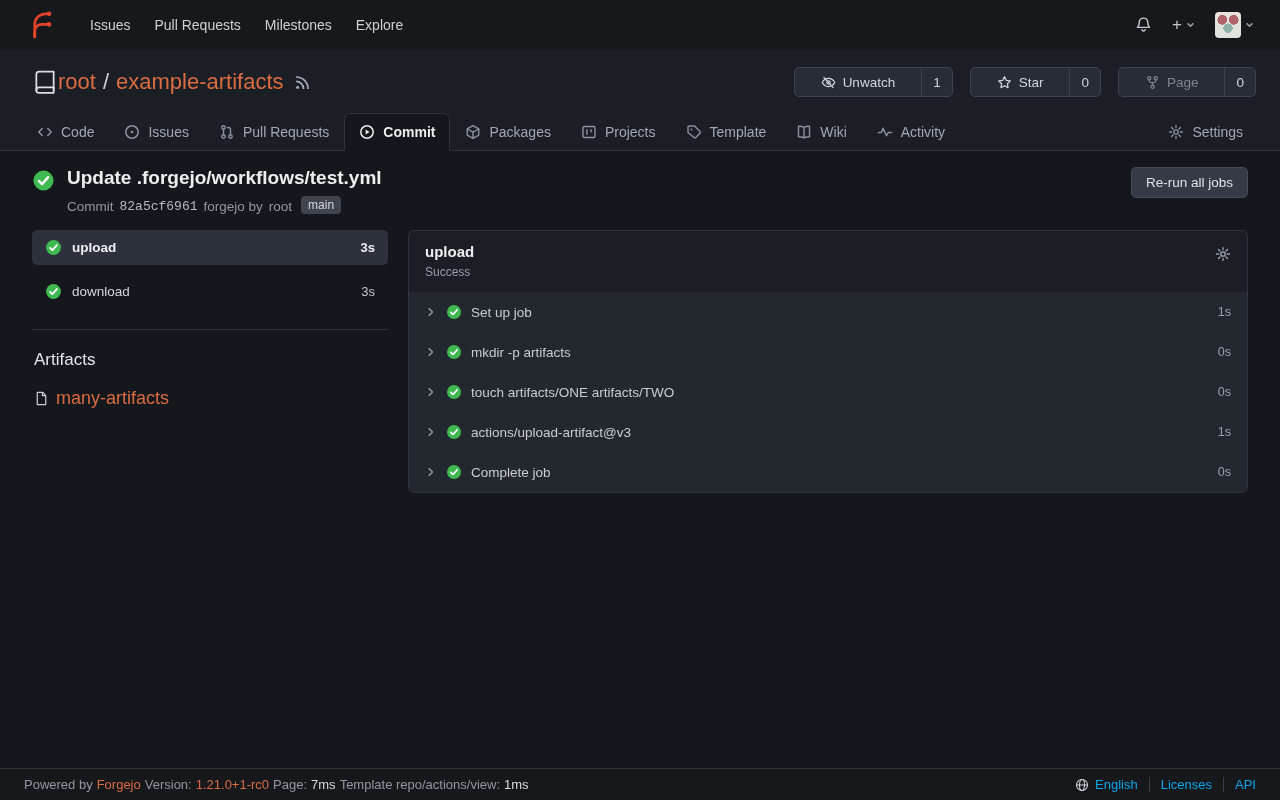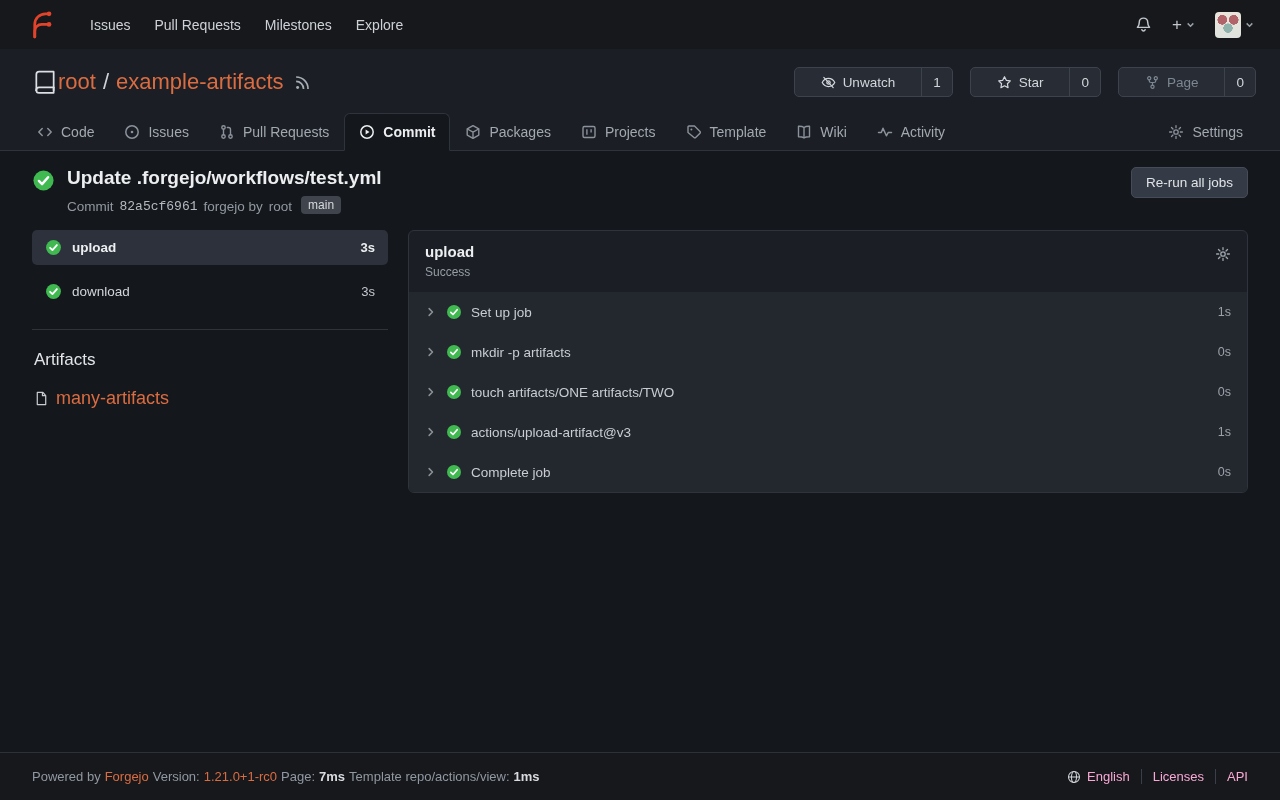--- a/index.html
+++ b/index.html
@@ -154,28 +154,28 @@
     display:flex;align-items:center;height:40px;padding:0 16px;cursor:pointer;
   }
   .step-chevron{color:#8b9198;margin-right:9px;}
   .step-check{margin-right:9px;}
   .step-name{font-size:13.5px;color:#c9cdd3;}
   .step-duration{margin-left:auto;font-size:12.5px;color:#9aa1a9;}
 
   
   footer{
     border-top:1px solid #2c313a;background:var(--bg-dark);
-    height:48px;display:flex;align-items:center;justify-content:space-between;
-    padding:0 32px;font-size:13px;color:var(--text-mute);flex-shrink:0;
+    height:32px;display:flex;align-items:center;justify-content:space-between;
+    padding:0 24px;font-size:13px;color:var(--text-mute);flex-shrink:0;
   }
   .foot-left{display:flex;gap:4px;align-items:center;flex-wrap:nowrap;}
   .foot-left a{color:var(--orange);}
-  .foot-left b{color:#d8dbdf;font-weight:700;}
+  .foot-left b{color:#d8dbdf;font-weight:400;}
   .foot-right{display:flex;align-items:center;}
-  .foot-link{display:flex;align-items:center;gap:6px;color:#f9a8d4;cursor:pointer;padding:0 11px;}
+  .foot-link{display:flex;align-items:center;gap:6px;color:#0ea5e9;cursor:pointer;padding:0 11px;}
   .foot-link + .foot-link{border-left:1px solid #3a404a;}
   .foot-right .foot-link:last-child{padding-right:0;}
   .globe{color:#cfd3d8;}
 </style>
 </head>
 <body>
 
 <nav class="navbar">
   <a class="logo">
     <svg width="30" height="30" viewBox="0 0 24 24">

